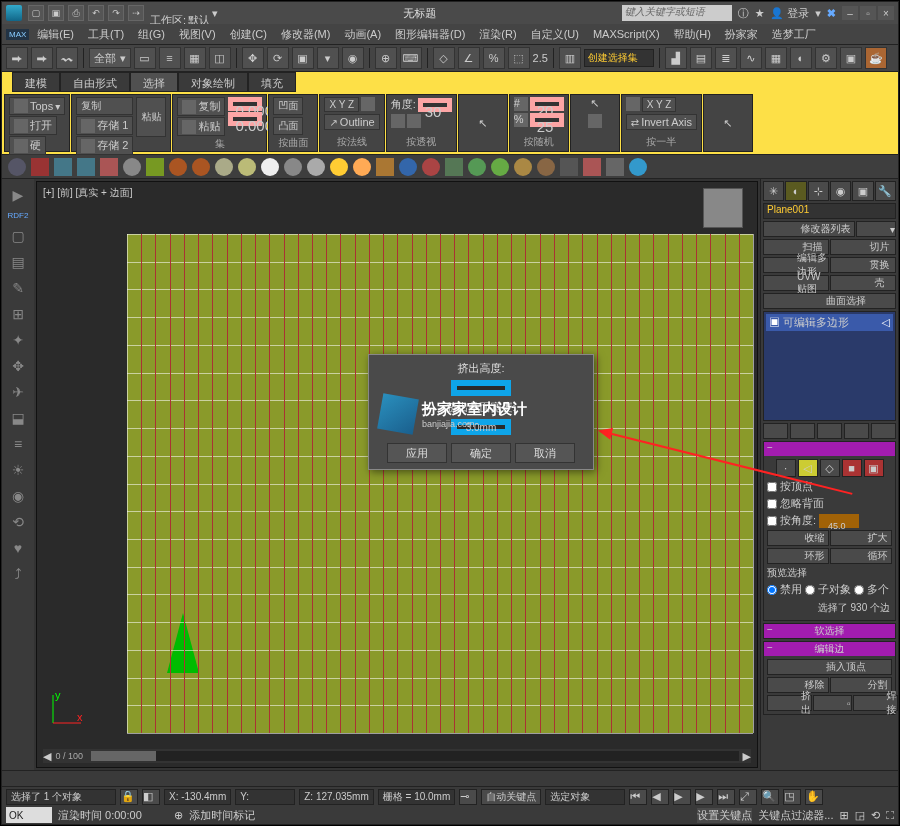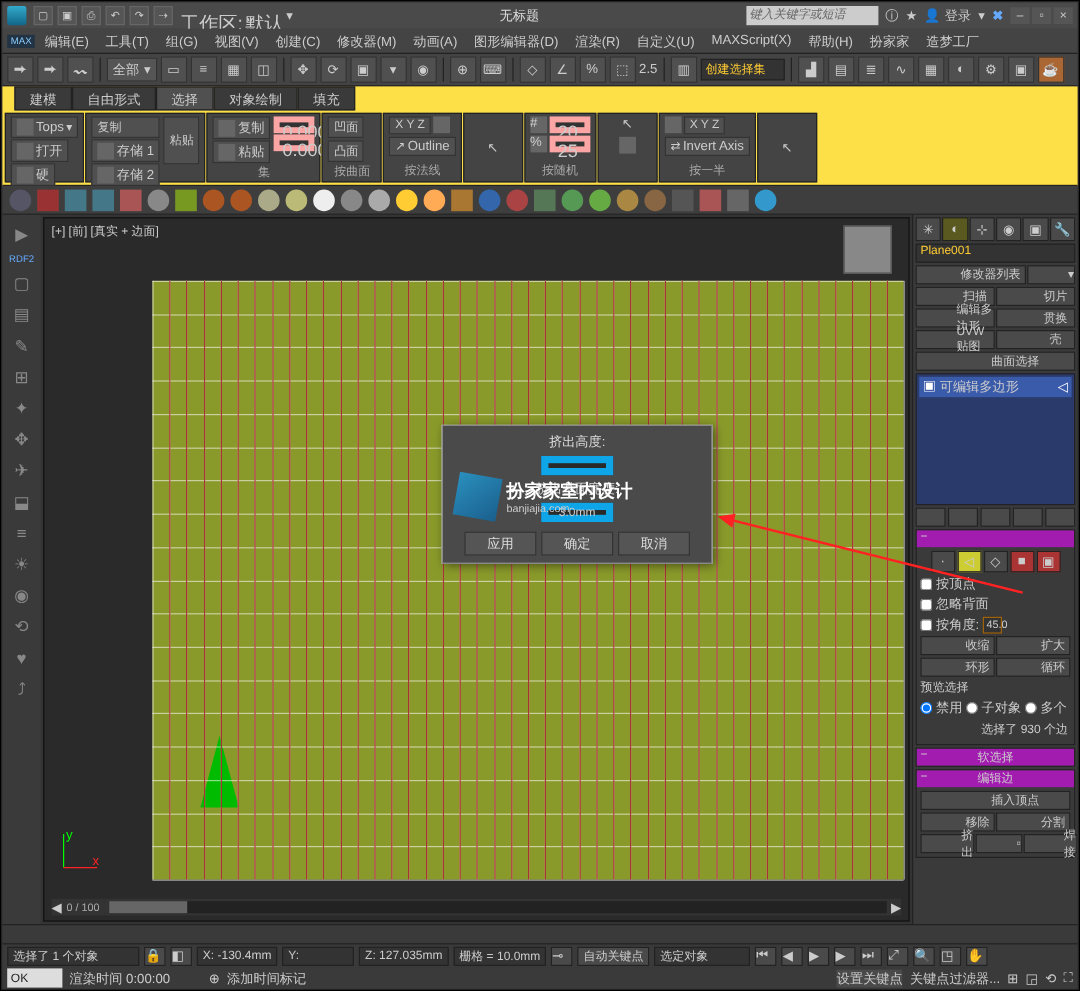--- a/index.html
+++ b/index.html
@@ -5,21 +5,21 @@
 * { margin:0; padding:0; box-sizing:border-box; font-family:"Microsoft YaHei",Arial,sans-serif; font-size:11px; color:#ccc; }
 body { background:#000; width:900px; height:826px; overflow:hidden; position:relative; }
 .app { width:898px; height:824px; margin:1px; background:#3a3a3a; display:flex; flex-direction:column; border:1px solid #222; }
 
 
 .titlebar { height:22px; background:#4a4a4a; display:flex; align-items:center; padding:0 4px; gap:6px; }
 .titlebar .logo { width:16px; height:16px; background:linear-gradient(#3ac,#168); border-radius:2px; }
 .titlebar .tb-icons { display:flex; gap:4px; }
 .titlebar .tb-ico { width:16px; height:16px; background:#555; border:1px solid #666; display:flex; align-items:center; justify-content:center; font-size:9px; }
 .titlebar .ws { display:flex; align-items:center; gap:2px; }
-.titlebar .ws-label { font-size:16px;margin-top:15px; }
+.titlebar .ws-label { font-size:11px;margin-top:15px; }
 .titlebar .title { flex:1; text-align:center; color:#ddd; }
 .titlebar .search-box { width:110px; height:16px; background:#ccc; color:#666; font-size:10px; padding:0 3px; font-style:italic; }
 .titlebar .right-icons { display:flex; gap:6px; align-items:center; }
 .titlebar .login { display:flex; align-items:center; gap:3px; }
 .win-ctrl { display:flex; gap:2px; }
 .win-ctrl span { width:16px; height:14px; background:#555; display:flex; align-items:center; justify-content:center; font-size:10px; }
 
 
 .menubar { height:20px; background:#444; display:flex; align-items:center; padding:0 4px; gap:2px; }
 .menubar .mi { padding:2px 6px; font-size:11px; cursor:default; }
@@ -82,21 +82,21 @@
 .cp-tools span { flex:1; background:#4a4a4a; border:1px solid #222; }
 .cp-rollout { border:1px solid #222; background:#3a3a3a; }
 .cp-roll-hdr { height:14px; background:#a21caf; text-align:center; font-size:10px; position:relative; }
 .cp-roll-hdr::before { content:"−"; position:absolute; left:3px; }
 .cp-roll-body { padding:3px; display:flex; flex-direction:column; gap:2px; }
 .cp-subobj { display:flex; gap:2px; justify-content:center; }
 .cp-subobj span { width:20px; height:18px; background:#4a4a4a; border:1px solid #222; display:flex; align-items:center; justify-content:center; }
 .cp-subobj .sel { background:#cc3; }
 .cp-check { display:flex; align-items:center; gap:3px; font-size:10px; }
 .cp-check input { width:10px; height:10px; }
-.cp-spin { width:16px; height:14px; background:#333; border:1px solid #a16207; font-size:9px; padding:0 2px; }
+.cp-spin { width:40px; height:14px; background:#333; border:7px solid #a16207; font-size:9px; padding:0 2px; }
 .cp-status { font-size:10px; text-align:right; padding:2px; }
 
 
 .dialog { position:absolute; top:354px; left:368px; width:226px; background:#e8e8e8; border:1px solid #888; box-shadow:2px 2px 8px rgba(0,0,0,0.5); z-index:10; }
 .dlg-title { height:22px; background:linear-gradient(#fafafa,#ddd); display:flex; align-items:center; padding:0 6px; color:#222; font-size:11px; }
 .dlg-title .dlg-ico { width:14px; height:14px; background:linear-gradient(#3ac,#168); margin-right:4px; }
 .dlg-title .dlg-close { margin-left:auto; width:20px; height:16px; border:1px solid #999; background:#eee; color:#444; text-align:center; font-size:10px; }
 .dlg-body { background:#4a4a4a; padding:6px; display:flex; flex-direction:column; align-items:center; gap:4px; }
 .dlg-body .dlg-lbl { font-size:11px; color:#ddd; }
 .dlg-body .dlg-input { width:60px; height:16px; background:#2a2a2a; border:6px solid #0ea5e9; color:#ccc; font-size:10px; text-align:center; display:flex; align-items:center; justify-content:center; }
@@ -290,20 +290,33 @@
       </div>
       <div class="ribbon-panel">
         <div class="rp-content" style="flex-direction:column;gap:2px">
           <div style="display:flex;gap:2px">
             <span class="rp-btn">X Y Z</span>
             <span class="rp-ico"></span>
           </div>
           <div class="rp-btn">↗<span>Outline</span></div>
         </div>
         <div class="rp-title">按法线</div>
+      </div>
+      <div class="ribbon-panel">
+        <div class="rp-content" style="flex-direction:column;gap:2px">
+          <div style="display:flex;gap:2px;align-items:center">
+              <span>角度:</span>
+              <div class="rp-num">30</div>
+            </div>
+          <div style="display:flex;gap:2px">
+              <span class="rp-ico"></span>
+              <span class="rp-ico"></span>
+            </div>
+        </div>
+        <div class="rp-title">按透视</div>
       </div>
       <div class="ribbon-panel" style="width:24px">
         <div class="rp-content" style="flex-direction:column;align-items:center;justify-content:center">
           <span>↖</span>
         </div>
       </div>
       <div class="ribbon-panel">
         <div class="rp-content" style="flex-direction:column;gap:2px">
           <div style="display:flex;gap:2px">
               <span class="rp-ico">#</span>

